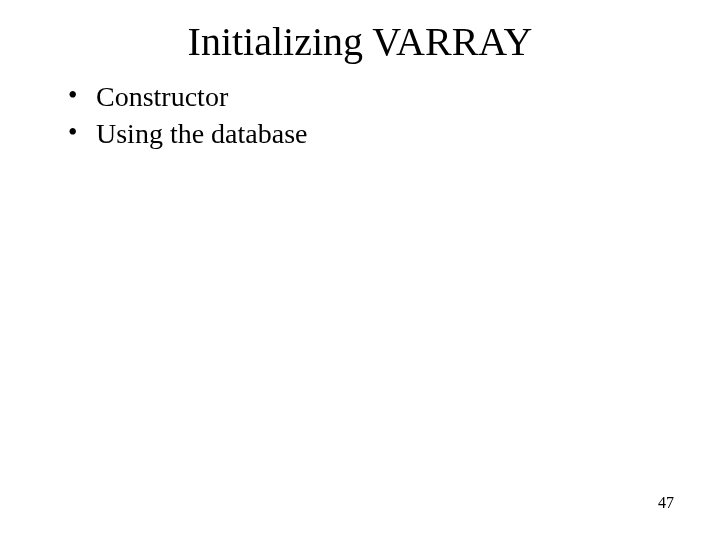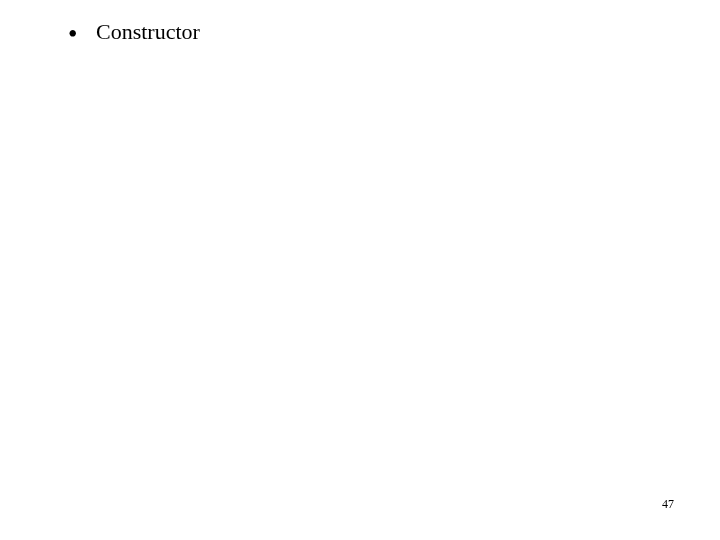--- a/index.html
+++ b/index.html
@@ -28,41 +28,43 @@
       text-align: center;
       margin-bottom: 14px;
       margin-left: 60px;
       margin-right: 60px;
     }
     .bullet-list {
       list-style: none;
       padding-left: 18px;
     }
     .bullet-item {
-      font-size: 22px;
+      font-size: 28px;
       line-height: 1.25;
       position: relative;
       padding-left: 28px;
       margin-bottom: 2px;
     }
     .bullet-item::before {
       content: "•";
       position: absolute;
       left: 0;
       top: 0;
       font-size: 27px;
     }
     .page-number {
       position: absolute;
       bottom: 28px;
       right: 46px;
-      font-size: 12px;
+      font-size: 16px;
     }
   </style>
 </head>
 <body>
 
 <div class="slide">
+  <h1 class="title">Initializing VARRAY</h1>
   <ul class="bullet-list">
     <li class="bullet-item">Constructor</li>
+    <li class="bullet-item">Using the database</li>
   </ul>
   <div class="page-number">47</div>
 </div>
 
 </body></html>

